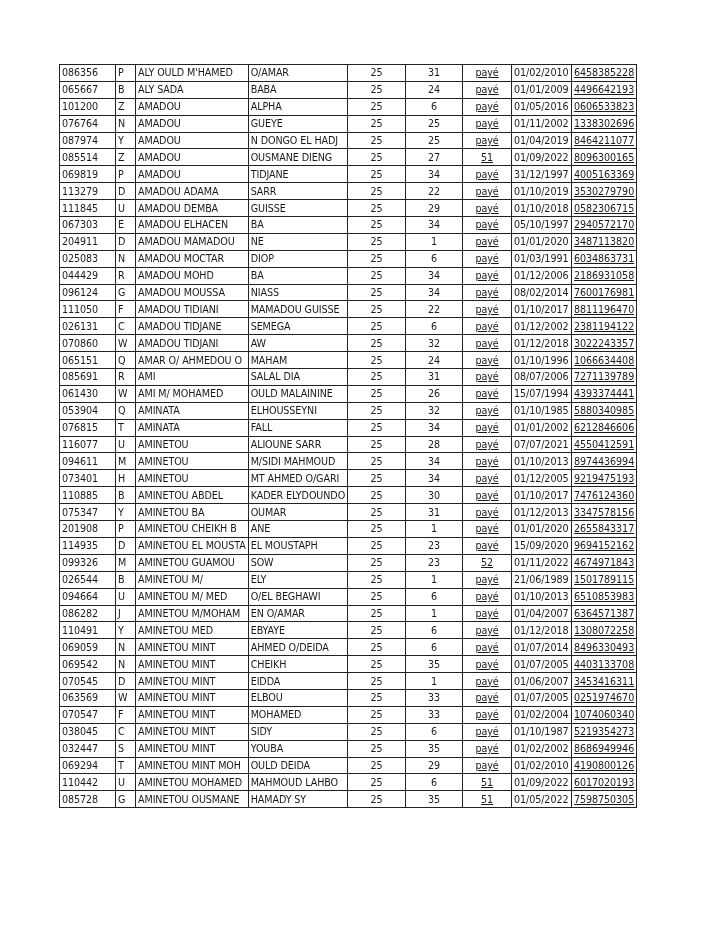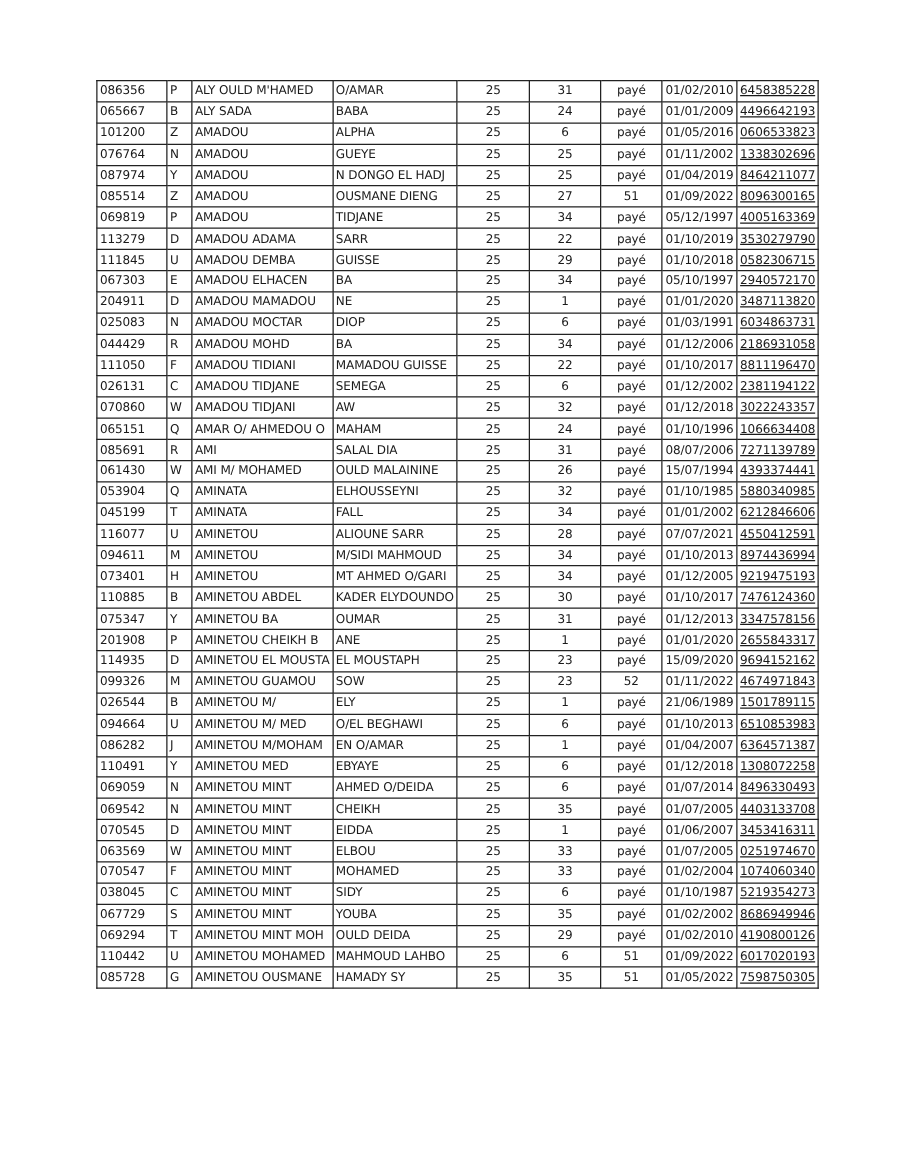--- a/index.html
+++ b/index.html
@@ -1,35 +1,35 @@
 <!DOCTYPE html>
 <html><head>
 <meta charset="utf-8">
 <style>
   html, body { margin: 0; padding: 0; background: #ffffff; }
   body { width: 720px; height: 932px; position: relative; overflow: hidden;
          font-family: "DejaVu Sans", sans-serif; color: #1a1a1a; }
   table.grid {
-    position: absolute; left: 77px; top: 64px;
+    position: absolute; left: 59px; top: 64px;
     border-collapse: collapse; table-layout: fixed;
     font-size: 9.6px; letter-spacing: -0.1px;
   }
   table.grid td {
     border: 1.2px solid #222;
     height: 15.9px; padding: 0 2px; white-space: nowrap; overflow: hidden;
     line-height: 15px;
   }
   td.c-id { width: 51px; }
   td.c-l { width: 15px; }
   td.c-fn { width: 95px; }
   td.c-ln { width: 81px; }
   td.c-n1 { width: 53px; text-align: center; }
   td.c-n2 { width: 52px; text-align: center; }
-  td.c-st { width: 44px; text-align: center; }
-  td.c-dt { width: 55px; text-align: center; }
+  td.c-st { width: 44px; text-align: center; text-decoration: underline; }
+  td.c-dt { width: 55px; }
   td.c-ph { width: 58px; text-align: center; text-decoration: underline; }
 </style>
 </head>
 <body>
 
 <table class="grid">
   <tbody id="tbody">
       <tr>
         <td class="c-id">086356</td>
         <td class="c-l">P</td>
@@ -97,21 +97,21 @@
         <td class="c-ph">8096300165</td>
       </tr>
       <tr>
         <td class="c-id">069819</td>
         <td class="c-l">P</td>
         <td class="c-fn">AMADOU</td>
         <td class="c-ln">TIDJANE</td>
         <td class="c-n1">25</td>
         <td class="c-n2">34</td>
         <td class="c-st">payé</td>
-        <td class="c-dt">05/12/1997</td>
+        <td class="c-dt">31/12/1997</td>
         <td class="c-ph">4005163369</td>
       </tr>
       <tr>
         <td class="c-id">113279</td>
         <td class="c-l">D</td>
         <td class="c-fn">AMADOU ADAMA</td>
         <td class="c-ln">SARR</td>
         <td class="c-n1">25</td>
         <td class="c-n2">22</td>
         <td class="c-st">payé</td>
@@ -167,20 +167,31 @@
         <td class="c-l">R</td>
         <td class="c-fn">AMADOU MOHD</td>
         <td class="c-ln">BA</td>
         <td class="c-n1">25</td>
         <td class="c-n2">34</td>
         <td class="c-st">payé</td>
         <td class="c-dt">01/12/2006</td>
         <td class="c-ph">2186931058</td>
       </tr>
       <tr>
+        <td class="c-id">096124</td>
+        <td class="c-l">G</td>
+        <td class="c-fn">AMADOU MOUSSA</td>
+        <td class="c-ln">NIASS</td>
+        <td class="c-n1">25</td>
+        <td class="c-n2">34</td>
+        <td class="c-st">payé</td>
+        <td class="c-dt">08/02/2014</td>
+        <td class="c-ph">7600176981</td>
+      </tr>
+      <tr>
         <td class="c-id">111050</td>
         <td class="c-l">F</td>
         <td class="c-fn">AMADOU TIDIANI</td>
         <td class="c-ln">MAMADOU  GUISSE</td>
         <td class="c-n1">25</td>
         <td class="c-n2">22</td>
         <td class="c-st">payé</td>
         <td class="c-dt">01/10/2017</td>
         <td class="c-ph">8811196470</td>
       </tr>
@@ -244,21 +255,21 @@
         <td class="c-l">Q</td>
         <td class="c-fn">AMINATA</td>
         <td class="c-ln">ELHOUSSEYNI</td>
         <td class="c-n1">25</td>
         <td class="c-n2">32</td>
         <td class="c-st">payé</td>
         <td class="c-dt">01/10/1985</td>
         <td class="c-ph">5880340985</td>
       </tr>
       <tr>
-        <td class="c-id">045199</td>
+        <td class="c-id">076815</td>
         <td class="c-l">T</td>
         <td class="c-fn">AMINATA</td>
         <td class="c-ln">FALL</td>
         <td class="c-n1">25</td>
         <td class="c-n2">34</td>
         <td class="c-st">payé</td>
         <td class="c-dt">01/01/2002</td>
         <td class="c-ph">6212846606</td>
       </tr>
       <tr>
@@ -453,21 +464,21 @@
         <td class="c-l">C</td>
         <td class="c-fn">AMINETOU MINT</td>
         <td class="c-ln">SIDY</td>
         <td class="c-n1">25</td>
         <td class="c-n2">6</td>
         <td class="c-st">payé</td>
         <td class="c-dt">01/10/1987</td>
         <td class="c-ph">5219354273</td>
       </tr>
       <tr>
-        <td class="c-id">067729</td>
+        <td class="c-id">032447</td>
         <td class="c-l">S</td>
         <td class="c-fn">AMINETOU MINT</td>
         <td class="c-ln">YOUBA</td>
         <td class="c-n1">25</td>
         <td class="c-n2">35</td>
         <td class="c-st">payé</td>
         <td class="c-dt">01/02/2002</td>
         <td class="c-ph">8686949946</td>
       </tr>
       <tr>

